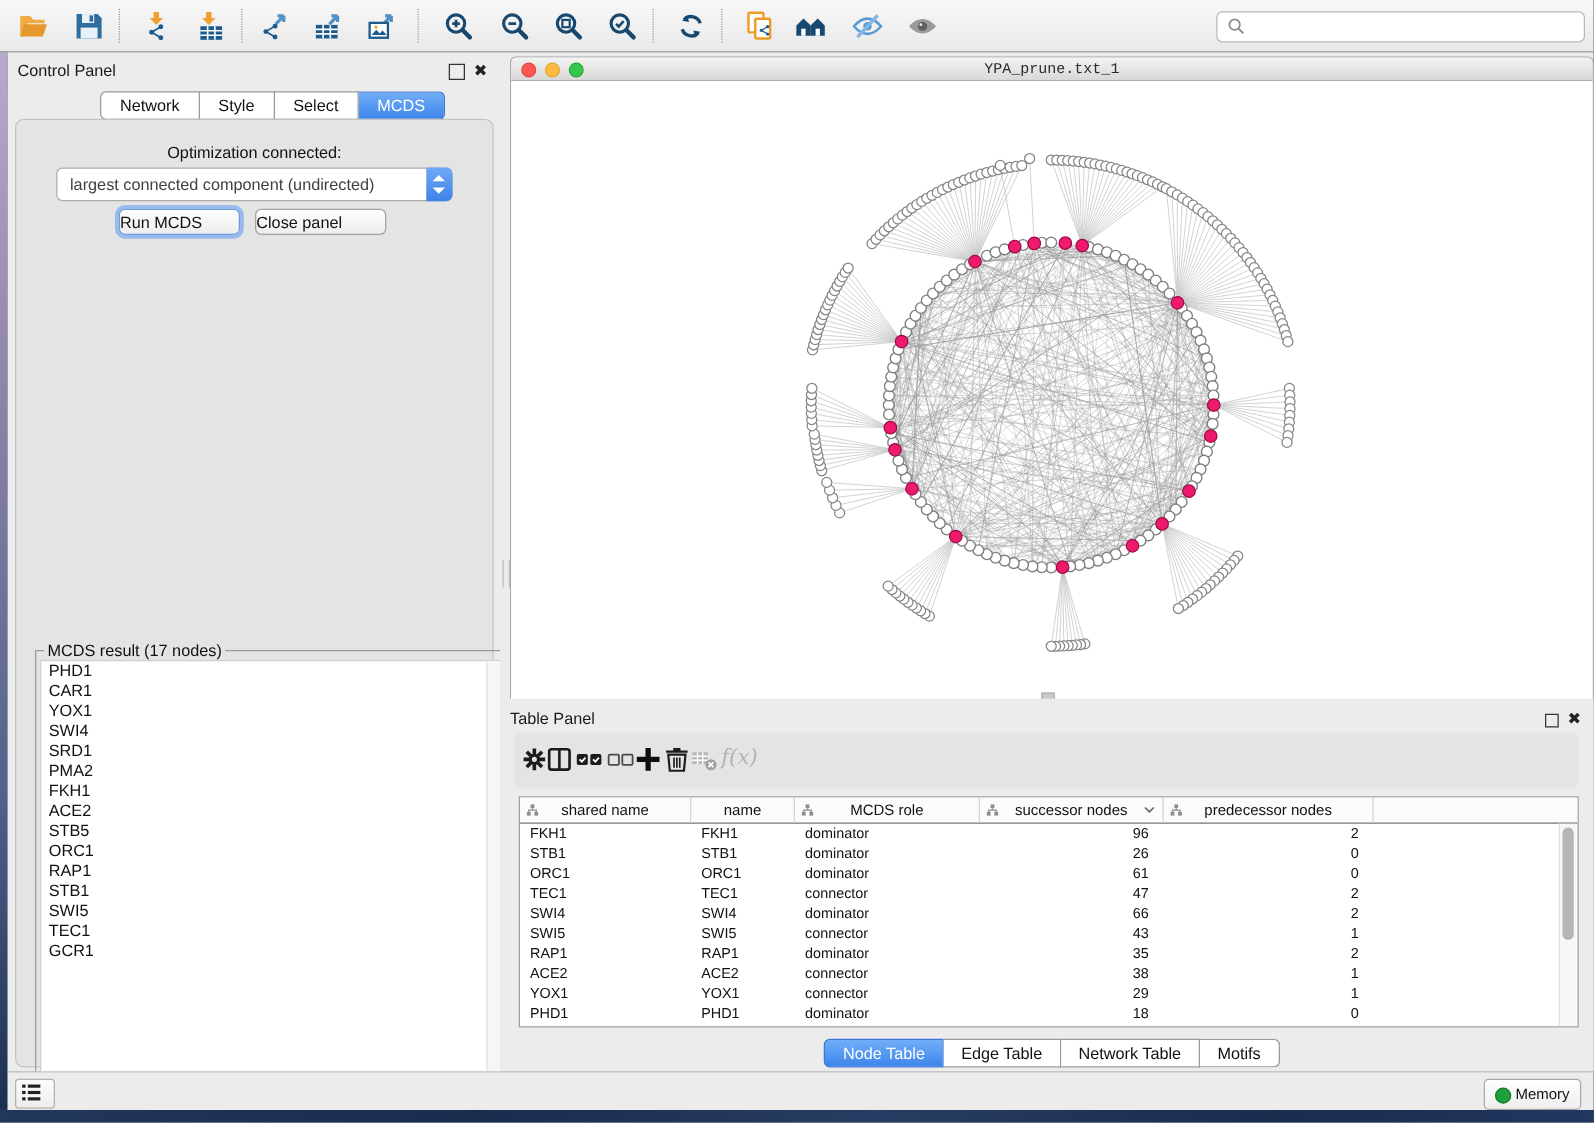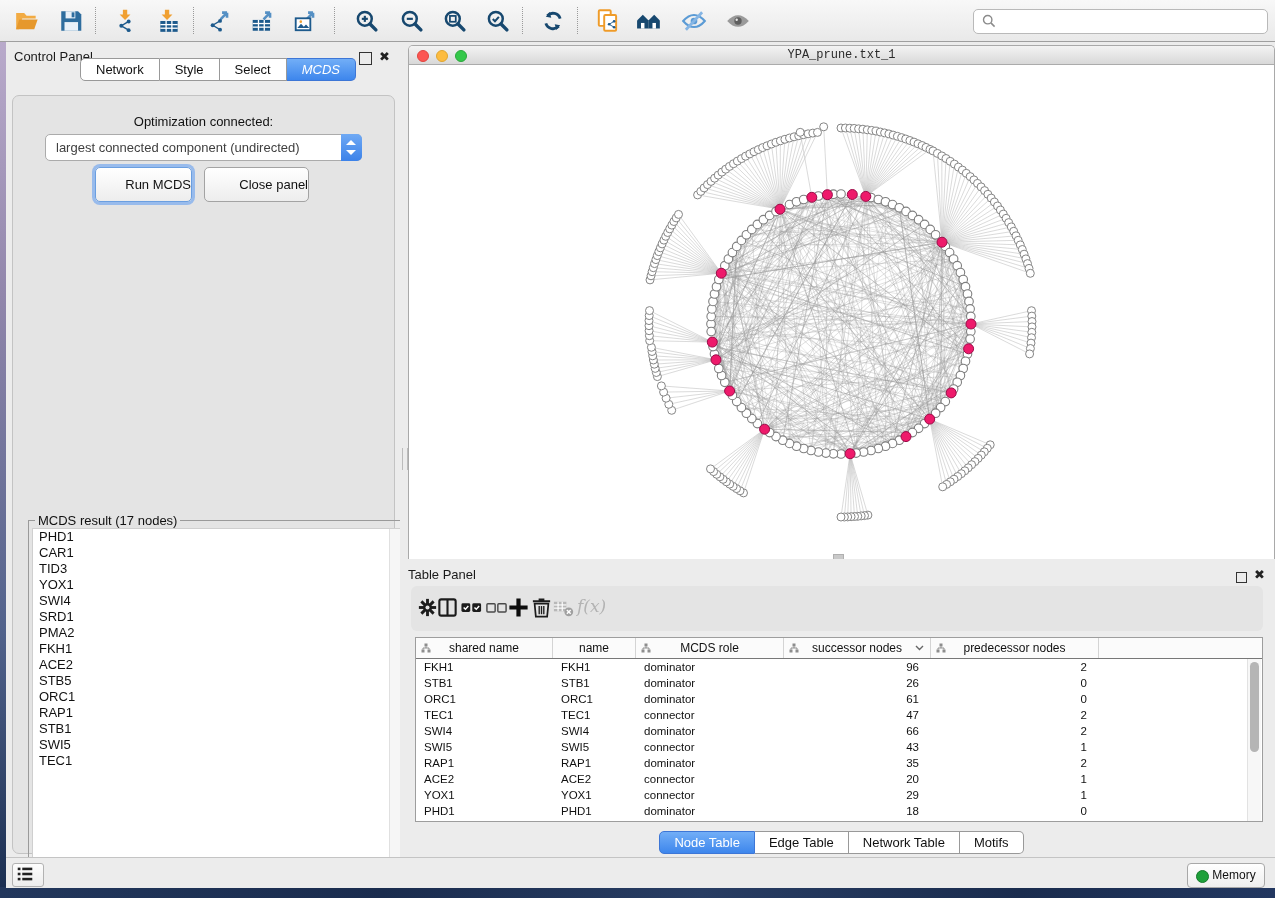--- a/index.html
+++ b/index.html
@@ -22,40 +22,40 @@
     border:1px solid #b9b9b9;border-radius:5px;}
   #search-box svg{position:absolute;left:8px;top:4px;}
   #search-input{position:absolute;left:26px;top:1px;width:260px;height:19px;border:0;outline:none;
     font:12px "Liberation Sans",sans-serif;background:transparent;}
   
   #main-bg{left:6px;top:41px;width:1269px;height:816px;background:#ececec;}
   
   #cp-title{left:14px;top:49px;font-size:13px;color:#1a1a1a;}
   .float-ic{width:11px;height:11px;border:1.6px solid #333;display:inline-block;}
   .close-ic{font-size:13px;font-weight:700;color:#222;line-height:11px;}
-  #cp-tabs{left:80px;top:58px;height:23px;display:flex;text-align:right;}
+  #cp-tabs{left:80px;top:73px;height:23px;display:flex;text-align:right;}
   .cp-tab{height:21px;line-height:21px;padding:0 15px;font-size:13px;background:#fff;
     border:1px solid #999;border-left:none;color:#111;}
   .cp-tab:first-child{border-left:1px solid #999;border-radius:5px 0 0 5px;}
-  .cp-tab:last-child{border-radius:0 5px 5px 0;font-style:italic;}
+  .cp-tab:last-child{border-radius:0 5px 5px 0;}
   .cp-tab.active{background:linear-gradient(#72aef7,#3d86ec);color:#fff;border-color:#3d76d6;}
   #cp-panel{left:12px;top:95px;width:381px;height:757px;background:#e4e4e4;
     border:1px solid #c3c3c3;border-radius:7px;}
   #opt-label{left:0;top:18px;width:381px;text-align:center;font-size:13px;color:#111;}
   #criterion{left:32px;top:38px;width:315px;height:25px;background:#fff;border:1px solid #ababab;
     border-radius:5px;font-size:13px;line-height:25px;color:#404040;}
   #criterion .val{position:absolute;left:10px;top:0;}
   #criterion .stepper{position:absolute;right:-1px;top:-1px;width:21px;height:27px;border-radius:0 5px 5px 0;
     background:linear-gradient(#6fa9f4,#3c82e9);}
   .step-arrow{position:absolute;left:5px;width:0;height:0;border-left:5px solid transparent;border-right:5px solid transparent;}
   .step-up{top:6px;border-bottom:5px solid #fff;}
   .step-dn{bottom:6px;border-top:5px solid #fff;}
-  .pbtn{position:absolute;height:35px;background:linear-gradient(#ffffff,#ededed);
+  .pbtn{position:absolute;height:21px;background:linear-gradient(#ffffff,#ededed);
     border:1px solid #a3a3a3;border-radius:5px;font:13px "Liberation Sans",sans-serif;
-    text-align:right;color:#111;padding:0;}
+    text-align:left;color:#111;padding:0;}
   #run-btn{left:82px;top:71px;width:97px;box-shadow:0 0 0 3px rgba(110,165,240,.65);border-color:#6b9fe0;}
   #closep-btn{left:191px;top:71px;width:105px;}
   #mcds-fs{left:15px;top:417px;width:372px;height:365px;border:1px solid #9a9a9a;
     margin:0;padding:0 3px 3px 3px;background:transparent;}
   #mcds-fs legend{font-size:13px;color:#111;padding:0 3px;margin-left:3px;}
   #mcds-list{position:relative;width:100%;height:352px;background:#fff;border:1px solid #cfcfcf;
     box-sizing:border-box;overflow:hidden;}
   .mcds-item{font-size:13px;line-height:16px;padding-left:6px;color:#111;}
   #mcds-scroll{position:absolute;right:0;top:0;width:13px;height:100%;background:#f6f6f6;border-left:1px solid #e0e0e0;}
   
@@ -270,33 +270,33 @@
     </span>
   </div>
   <button id="run-btn" class="pbtn">Run MCDS</button>
   <button id="closep-btn" class="pbtn">Close panel</button>
   <fieldset id="mcds-fs" class="abs">
     <legend>MCDS result (17 nodes)</legend>
     <div id="mcds-list">
       <div id="mcds-items">
           <div class="mcds-item">PHD1</div>
           <div class="mcds-item">CAR1</div>
-          <div class="mcds-item">TID3</div>
           <div class="mcds-item">YOX1</div>
           <div class="mcds-item">SWI4</div>
           <div class="mcds-item">SRD1</div>
           <div class="mcds-item">PMA2</div>
           <div class="mcds-item">FKH1</div>
           <div class="mcds-item">ACE2</div>
           <div class="mcds-item">STB5</div>
           <div class="mcds-item">ORC1</div>
           <div class="mcds-item">RAP1</div>
           <div class="mcds-item">STB1</div>
           <div class="mcds-item">SWI5</div>
           <div class="mcds-item">TEC1</div>
+          <div class="mcds-item">GCR1</div>
         </div>
       <div id="mcds-scroll"></div>
     </div>
   </fieldset>
 </div>
 
 <div id="v-split" class="abs"></div>
 <div id="v-grip" class="abs"></div>
 
 <div id="net-win" class="abs">
@@ -1354,21 +1354,21 @@
           <div class="td-cell" style="width: 137px;">RAP1</div>
           <div class="td-cell" style="width: 83px;">RAP1</div>
           <div class="td-cell" style="width: 148px;">dominator</div>
           <div class="td-cell num" style="width: 147px;">35</div>
           <div class="td-cell num" style="width: 168px;">2</div>
         </div>
         <div class="tr-row" style="top: 133px;">
           <div class="td-cell" style="width: 137px;">ACE2</div>
           <div class="td-cell" style="width: 83px;">ACE2</div>
           <div class="td-cell" style="width: 148px;">connector</div>
-          <div class="td-cell num" style="width: 147px;">20</div>
+          <div class="td-cell num" style="width: 147px;">38</div>
           <div class="td-cell num" style="width: 168px;">1</div>
         </div>
         <div class="tr-row" style="top: 149px;">
           <div class="td-cell" style="width: 137px;">YOX1</div>
           <div class="td-cell" style="width: 83px;">YOX1</div>
           <div class="td-cell" style="width: 148px;">connector</div>
           <div class="td-cell num" style="width: 147px;">29</div>
           <div class="td-cell num" style="width: 168px;">1</div>
         </div>
         <div class="tr-row" style="top: 165px;">

